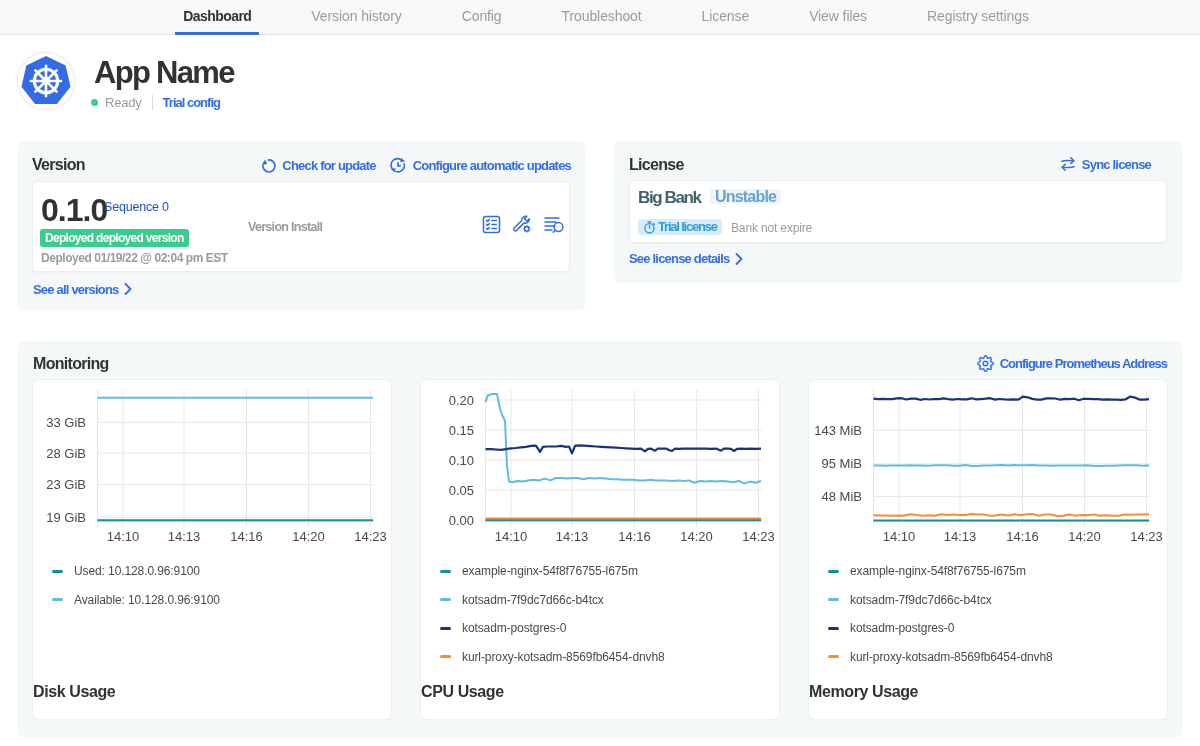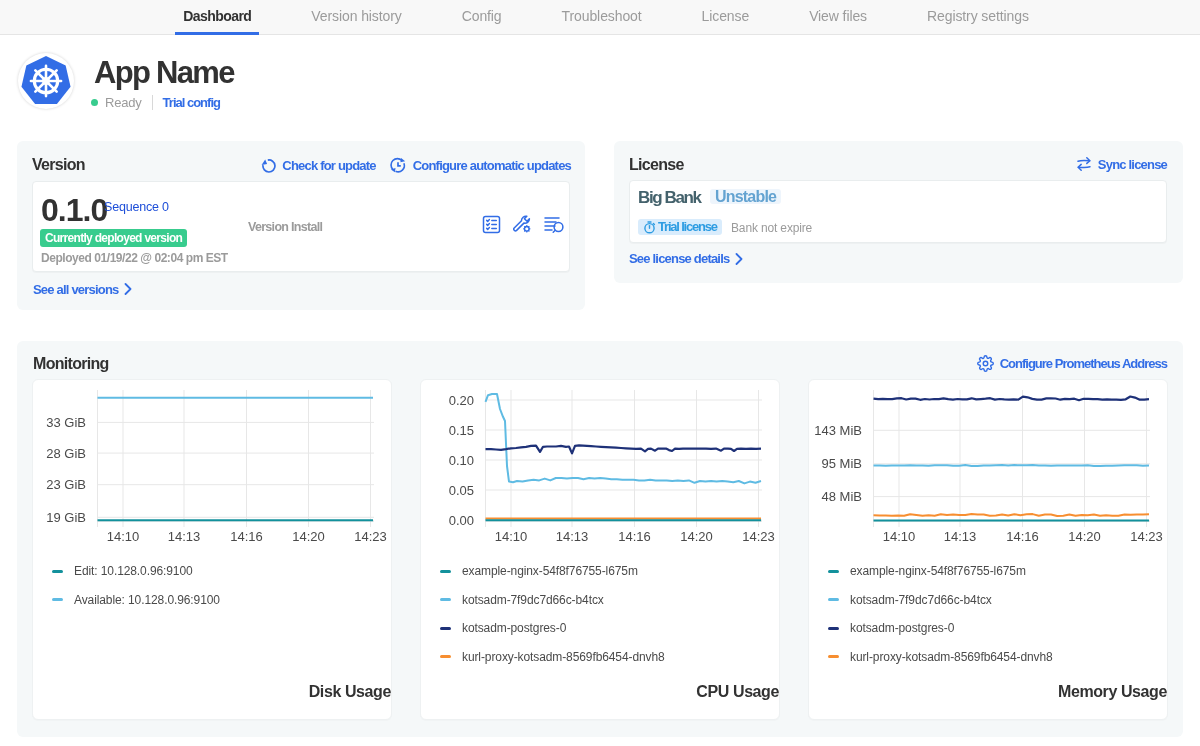--- a/index.html
+++ b/index.html
@@ -38,42 +38,42 @@
 .vbadge { position:absolute; left:7px; top:47px; height:18px; background:#38cc8e; color:#fff; font-size:12px; letter-spacing:-0.7px; font-weight:bold; border-radius:3px; padding:0 5px; line-height:18px; }
 .vdeployed { position:absolute; left:8px; top:68.5px; font-size:12px; font-weight:bold; color:#9b9b9b; letter-spacing:-0.45px; }
 .vonline { position:absolute; left:215px; top:38px; font-size:12.5px; font-weight:bold; color:#9b9b9b; letter-spacing:-0.7px; }
 .vicons { position:absolute; right:4px; top:33px; display:flex; align-items:center; }
 .vicons > div { margin-left:12px; }
 #seeall { position:absolute; left:16px; top:140.5px; }
 
 
 #license-card { left:614px; top:141px; width:569px; height:142px; }
 #license-title { position:absolute; left:15px; top:15px; }
-#sync { position:absolute; right:16px; top:15px; }
+#sync { position:absolute; right:32px; top:15px; }
 #license-box { left:15px; top:39px; width:538px; height:63px; }
 .lname { position:absolute; left:8px; top:7px; font-size:17px; font-weight:bold; color:#44626c; letter-spacing:-1.4px; }
 .lchannel { position:absolute; left:80px; top:8px; height:15px; background:#eef5fc; border-radius:3px; color:#64a3d1; font-size:16px; font-weight:bold; line-height:15px; letter-spacing:-0.8px; padding:0 5px; }
 .ltrial { position:absolute; left:8px; top:38px; height:16px; background:#d9ecfc; border-radius:3px; color:#2d9ce2; font-size:13px; font-weight:bold; line-height:16px; letter-spacing:-1.2px; padding:0 5px; display:flex; align-items:center; }
 .ltrial svg { margin-right:2px; }
 .lexpire { position:absolute; left:101px; top:40px; font-size:12px; color:#9b9b9b; letter-spacing:-0.15px; }
 #seelicense { position:absolute; left:15px; top:110px; }
 
 
 #mon-card { left:17px; top:341px; width:1166px; height:396px; }
 #mon-title { position:absolute; left:16px; top:14px; }
 #mon-config { position:absolute; right:16px; top:14px; letter-spacing:-1px; }
 .chart-card { position:absolute; top:38px; width:360px; height:341px; background:#fff; border:1px solid #eef1f2; border-radius:6px; box-shadow:0 1px 1px rgba(0,0,0,0.02); }
 #chart1 { left:15px; }
 #chart2 { left:403px; }
 #chart3 { left:791px; }
 .legend { position:absolute; left:19px; top:184px; }
 .legend .row { display:flex; align-items:center; height:14px; margin-bottom:14.5px; }
 .legend .dash { width:11px; height:3px; border-radius:2px; margin-right:11px; }
 .legend .txt { font-size:12px; color:#4a4a4a; letter-spacing:-0.1px; }
-.chart-title { position:absolute; left:0; width:100%; text-align:right; top:303px; font-size:16px; font-weight:bold; color:#323232; letter-spacing:-0.4px; }
+.chart-title { position:absolute; left:0; width:100%; text-align:left; top:303px; font-size:16px; font-weight:bold; color:#323232; letter-spacing:-0.4px; }
 .chev { margin-left:6px; }
 </style>
 </head>
 <body>
 <div class="page">
   <div class="nav">
     <div class="tab active">Dashboard</div>
     <div class="tab">Version history</div>
     <div class="tab">Config</div>
     <div class="tab">Troubleshoot</div>
@@ -128,21 +128,21 @@
           </g>
           <polygon points="12.1,1.9 16.1,5.3 11.4,6.3" fill="#326de6"></polygon>
           <polygon points="5.9,16.3 1.9,13.4 6.5,11.9" fill="#326de6"></polygon>
         </svg>
         Configure automatic updates
       </div>
     </div>
     <div class="whitebox" id="version-box">
       <div class="vnum">0.1.0</div>
       <div class="vseq">Sequence 0</div>
-      <div class="vbadge">Currently deployed version</div>
+      <div class="vbadge">Deployed deployed version</div>
       <div class="vdeployed">Deployed 01/19/22 @ 02:04 pm EST</div>
       <div class="vonline">Version Install</div>
       <div class="vicons">
         <div>
           <svg width="19" height="19" viewBox="0 0 19 19" fill="none" stroke="#326de6" stroke-width="1.5" stroke-linecap="round" stroke-linejoin="round">
             <rect x="1.5" y="1.5" width="16" height="16" rx="2"></rect>
             <path d="M4.7 5.4 L5.7 6.4 L7.4 4.6"></path>
             <path d="M4.7 9.4 L5.7 10.4 L7.4 8.6"></path>
             <path d="M4.7 13.4 L5.7 14.4 L7.4 12.6"></path>
             <line x1="9.8" y1="5.5" x2="14.3" y2="5.5"></line>
@@ -248,21 +248,21 @@
 <text x="151" y="160.5" text-anchor="middle" font-size="13" fill="#4a4a4a">14:13</text>
 <text x="213.5" y="160.5" text-anchor="middle" font-size="13" fill="#4a4a4a">14:16</text>
 <text x="275.5" y="160.5" text-anchor="middle" font-size="13" fill="#4a4a4a">14:20</text>
 <text x="337.5" y="160.5" text-anchor="middle" font-size="13" fill="#4a4a4a">14:23</text>
 <path d="M64.5 17.8 L340.0 17.8" fill="none" stroke="#5fbbe3" stroke-width="2" stroke-linejoin="round" stroke-linecap="butt"></path>
 <path d="M64.5 140.3 L340.0 140.3" fill="none" stroke="#13919c" stroke-width="2" stroke-linejoin="round" stroke-linecap="butt"></path>
 </svg>
       <div class="legend">
         <div class="row">
             <div class="dash" style="background:#13919c"></div>
-            <div class="txt">Edit: 10.128.0.96:9100</div>
+            <div class="txt">Used: 10.128.0.96:9100</div>
           </div>
         <div class="row">
             <div class="dash" style="background:#5fbbe3"></div>
             <div class="txt">Available: 10.128.0.96:9100</div>
           </div>
       </div>
       <div class="chart-title">Disk Usage</div>
     </div>
 
     <div class="chart-card" id="chart2">

